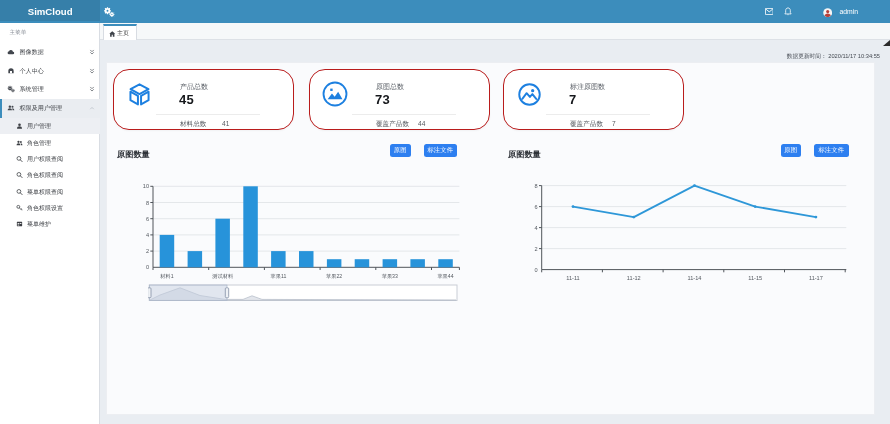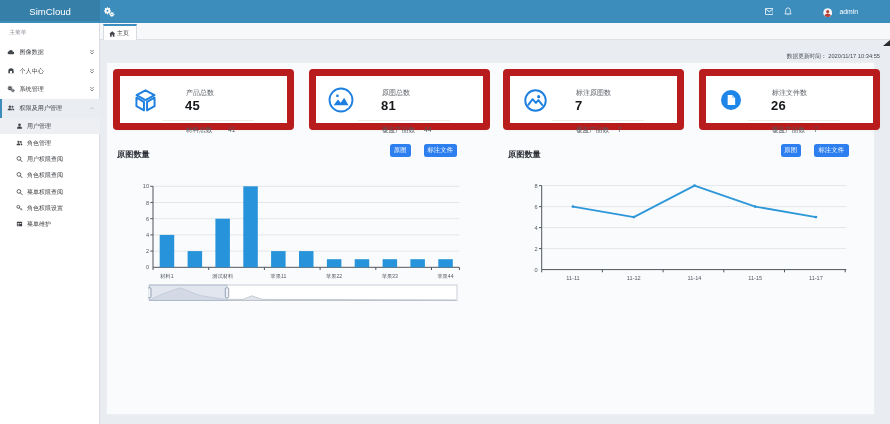--- a/index.html
+++ b/index.html
@@ -2,40 +2,40 @@
 <html><head>
 <meta charset="utf-8">
 <style>
   html,body{margin:0;padding:0;}
   body{width:890px;height:424px;overflow:hidden;font-family:"Liberation Sans",sans-serif;background:#e9edf2;}
   #app{position:relative;width:890px;height:424px;}
   .abs{position:absolute;}
   
   #navbar{left:0;top:0;width:890px;height:23.4px;background:#3c8dbc;}
   #logo{left:0;top:0;width:100.3px;height:21px;background:#367fa9;color:#fff;
-    font-size:9.6px;font-weight:normal;text-align:center;line-height:23.4px;}
+    font-size:9.6px;font-weight:bold;text-align:center;line-height:23.4px;}
   
   #sidebar{left:0;top:23.4px;width:100.3px;height:400.6px;background:#ffffff;border-right:1px solid #d9dde3;box-sizing:border-box;}
   .mhdr{left:9.5px;top:28.5px;font-size:5.6px;color:#8a8f98;}
   .mi{left:0;width:100.3px;height:18.7px;}
   .mi .txt{position:absolute;left:19.5px;top:50%;transform:translateY(-50%);font-size:6.1px;color:#3c3f44;white-space:nowrap;}
   .mi .ic{position:absolute;left:7px;top:50%;transform:translateY(-50%);width:8px;height:8px;}
   .mi .chv{position:absolute;right:5px;top:50%;transform:translateY(-50%);width:6px;height:7px;}
   .smi{left:0;width:100.3px;height:16.25px;}
   .smi .txt{position:absolute;left:27px;top:50%;transform:translateY(-50%);font-size:6px;color:#3c3f44;white-space:nowrap;}
   .smi .ic{position:absolute;left:15.5px;top:50%;transform:translateY(-50%);width:7px;height:7px;}
   
   #tabrow{left:100.3px;top:23.4px;width:789.7px;height:16.9px;background:#f6f8f9;border-bottom:1px solid #dde1e6;box-sizing:border-box;}
   #tab{left:103px;top:24.4px;width:34px;height:15.9px;background:#ffffff;border:1px solid #d8dce2;border-top:2px solid #3c8dbc;border-bottom:none;box-sizing:border-box;}
   #tab .lbl{position:absolute;left:13px;top:50%;transform:translateY(-50%);font-size:6px;color:#333;white-space:nowrap;}
   #corner-tri{right:0;top:40.3px;width:0;height:0;border-left:7px solid transparent;border-top:0 solid transparent;border-bottom:6.5px solid #2b2b2b;border-right:0;}
   
   #panel{left:105.5px;top:62px;width:769.5px;height:353px;background:#fafbfd;border:1px solid #eceef2;box-sizing:border-box;}
   #upd{right:10px;top:52.5px;font-size:5.7px;color:#454a52;}
-  .card{top:69px;width:181px;height:60.5px;background:#fff;border:7px solid #b91c1c;border-radius:4px;box-sizing:border-box;box-shadow:0 1px 2px rgba(0,0,0,0.04);}
+  .card{top:69px;width:181px;height:60.5px;background:#fff;border:1px solid #b91c1c;border-radius:16px;box-sizing:border-box;box-shadow:0 1px 2px rgba(0,0,0,0.04);}
   .card .t{position:absolute;left:66px;top:11.5px;font-size:7px;color:#5a5f66;}
   .card .n{position:absolute;left:65px;top:21.5px;font-size:13px;font-weight:bold;color:#16181c;letter-spacing:.3px;}
   .card .dv{position:absolute;left:42px;right:33px;top:43.5px;height:1px;background:#ececec;}
   .card .s{position:absolute;left:66px;top:50px;font-size:6.6px;color:#55595f;}
   .card .v{position:absolute;left:108px;top:50px;font-size:6.6px;color:#55595f;}
   .card .cic{position:absolute;left:13px;top:12px;}
   .btn{top:143.5px;height:13.5px;background:#2d7ff0;border-radius:2.5px;color:#fff;font-size:6.4px;
        display:flex;align-items:center;justify-content:center;white-space:nowrap;}
   .ctitle{top:149px;font-size:8.2px;font-weight:bold;color:#2e3238;}
 </style>
@@ -213,45 +213,33 @@
     <div class="s">材料总数</div>
       <div class="v">41</div>
   </div>
   <div class="abs card" style="left:309px;">
     <svg class="cic" style="left:11.5px;top:11px" width="26" height="26" viewBox="0 0 24 24">
       <circle cx="12" cy="12" r="10.6" fill="none" stroke="#1d80e0" stroke-width="1.7"></circle>
       <path d="M5.2 16.8l4-5.2 2.5 3 3.2-4.6 4 6.8z" fill="#1d80e0"></path>
       <rect x="7.6" y="7" width="2.2" height="2.2" fill="#1d80e0"></rect>
     </svg>
     <div class="t">原图总数</div>
-    <div class="n">81</div>
+    <div class="n">73</div>
     <div class="dv"></div>
     <div class="s">覆盖产品数</div>
       <div class="v">44</div>
   </div>
   <div class="abs card" style="left:503px;">
     <svg class="cic" style="left:14px;top:12.5px" width="23" height="23" viewBox="0 0 24 24">
       <circle cx="12" cy="12" r="10.7" fill="none" stroke="#1d80e0" stroke-width="2"></circle>
       <path d="M4.5 16.5L9 10.6l3.4 4 2.6-3 4 5" fill="none" stroke="#1d80e0" stroke-width="2" stroke-linejoin="round" stroke-linecap="round"></path>
       <circle cx="15.3" cy="8" r="1.7" fill="#1d80e0"></circle>
     </svg>
     <div class="t">标注原图数</div>
     <div class="n">7</div>
-    <div class="dv"></div>
-    <div class="s">覆盖产品数</div>
-      <div class="v">7</div>
-  </div>
-  <div class="abs card" style="left:699px;">
-    <svg class="cic" style="left:15px;top:13.5px" width="20" height="20" viewBox="0 0 24 24">
-      <circle cx="12" cy="12" r="12" fill="#1d86e8"></circle>
-      <path d="M8 6h5.5l3.5 3.5V18H8z" fill="#ffffff"></path>
-      <path d="M13.5 6l3.5 3.5h-3.5z" fill="#9ec9f2"></path>
-    </svg>
-    <div class="t">标注文件数</div>
-    <div class="n">26</div>
     <div class="dv"></div>
     <div class="s">覆盖产品数</div>
       <div class="v">7</div>
   </div>
 
   <div class="abs btn" style="left:390px;width:20.5px;">原图</div>
   <div class="abs btn" style="left:423.5px;width:33.5px;">标注文件</div>
   <div class="abs btn" style="left:780.5px;width:20.5px;">原图</div>
   <div class="abs btn" style="left:814px;width:34.5px;">标注文件</div>
 

